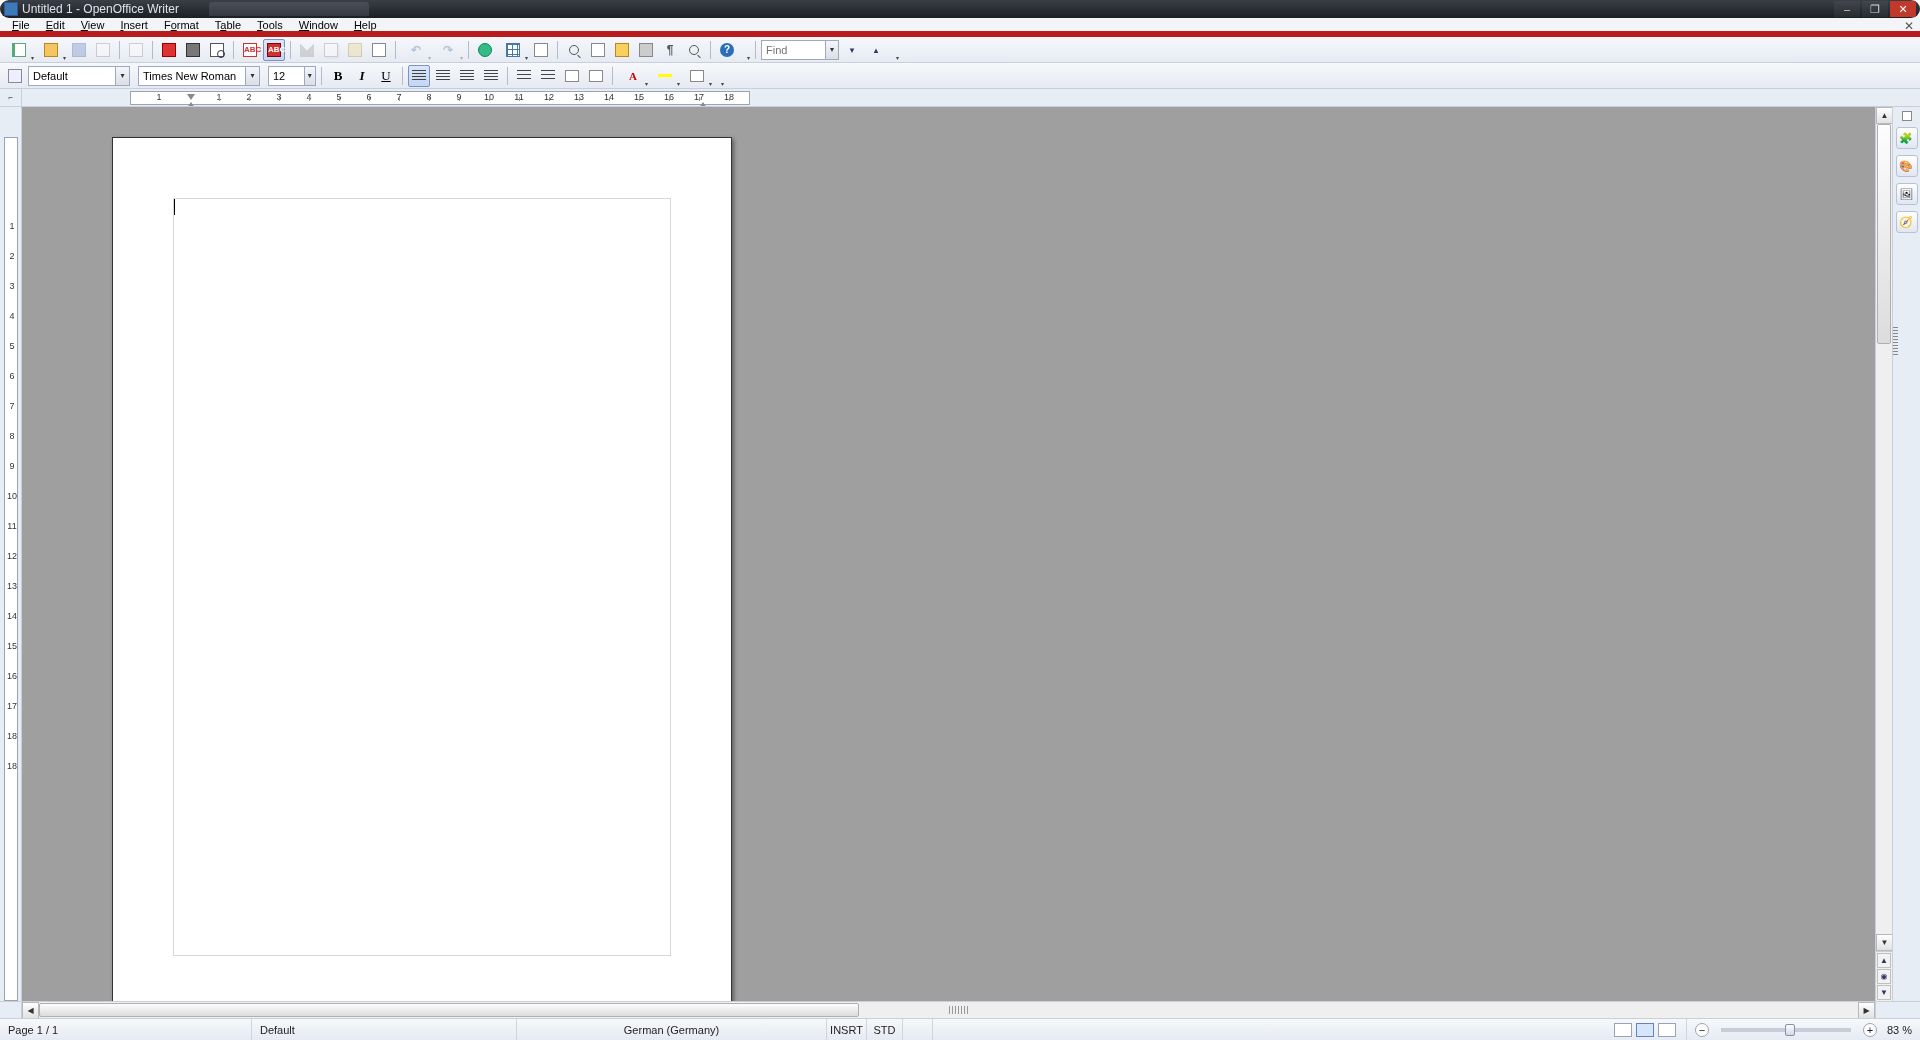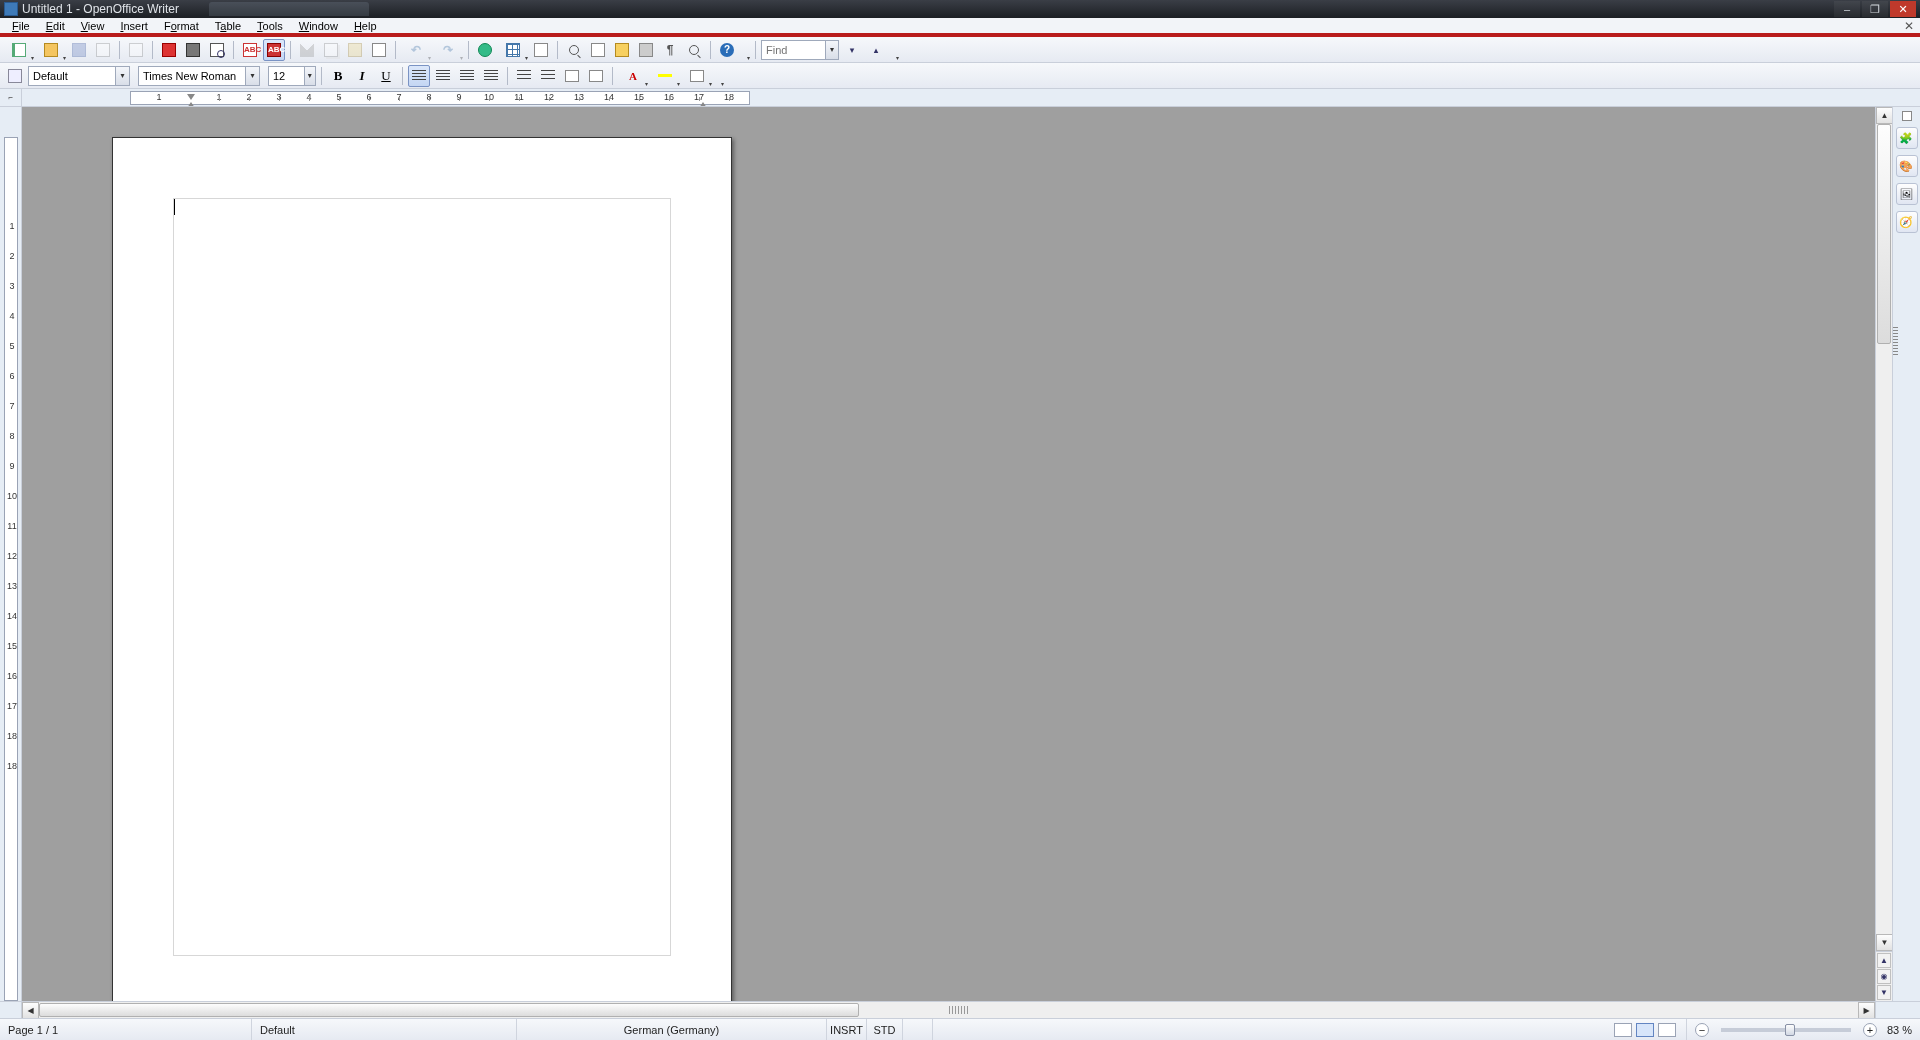--- a/index.html
+++ b/index.html
@@ -1,28 +1,28 @@
 <!DOCTYPE html>
 <html><head>
 <meta charset="utf-8">
 <style>
 * { margin:0; padding:0; box-sizing:border-box; font-family:"Segoe UI",Tahoma,sans-serif; font-size:11px; user-select:none; }
 body { width:1920px; height:1040px; overflow:hidden; background:#fff; display:flex; flex-direction:column; }
 
 
-.titlebar { height:18px; background:linear-gradient(#3a3e46,#1c1f24); color:#dfe3e8; display:flex; align-items:center; padding:0 4px; }
+.titlebar { height:18px; background:linear-gradient(#3a3e46,#1c1f24); color:#dfe3e8; display:flex; align-items:center; padding:0 4px;border-radius:9px; }
 .titlebar .appicon { width:14px; height:14px; margin-right:4px; background:#3e7ab8; border:1px solid #2a5a90; }
 .titlebar .title { flex:0 0 auto; font-size:12px; }
 .titlebar .tabghost { margin-left:30px; height:14px; width:160px; background:rgba(180,200,220,.15); border-radius:3px 3px 0 0; }
 .titlebar .spacer { flex:1; }
 .titlebar .winbtn { width:26px; height:16px; margin-left:2px; background:rgba(255,255,255,.05); display:flex; align-items:center; justify-content:center; color:#cfd4da; cursor:default; }
 .titlebar .winbtn.close { background:#c0392b; color:#fff; }
 
 
-.menubar { height:19px; background:#f2f4f8; border-bottom:4px solid #b91c1c; display:flex; align-items:center; padding:0 4px; position:relative; }
+.menubar { height:19px; background:#f2f4f8; border-bottom:6px solid #b91c1c; display:flex; align-items:center; padding:0 4px; position:relative; }
 .menubar .menu { padding:1px 8px; cursor:default; }
 .menubar .menu u { text-decoration:underline; }
 .menubar .closex { position:absolute; right:4px; top:1px; width:14px; height:14px; font-size:12px; color:#555; text-align:center; cursor:default; }
 
 
 .toolbar { height:26px; background:linear-gradient(#f6f8fb,#e6eaf2); border-bottom:1px solid #c9cfda; display:flex; align-items:center; padding:0 4px; gap:2px; }
 .tb-btn { width:22px; height:22px; border:1px solid transparent; border-radius:2px; display:flex; align-items:center; justify-content:center; cursor:default; position:relative; }
 .tb-btn.disabled { opacity:.35; pointer-events:none; }
 .tb-btn .drop { position:absolute; right:-1px; bottom:-1px; font-size:6px; color:#444; }
 .tb-btn.wide { width:30px; }

